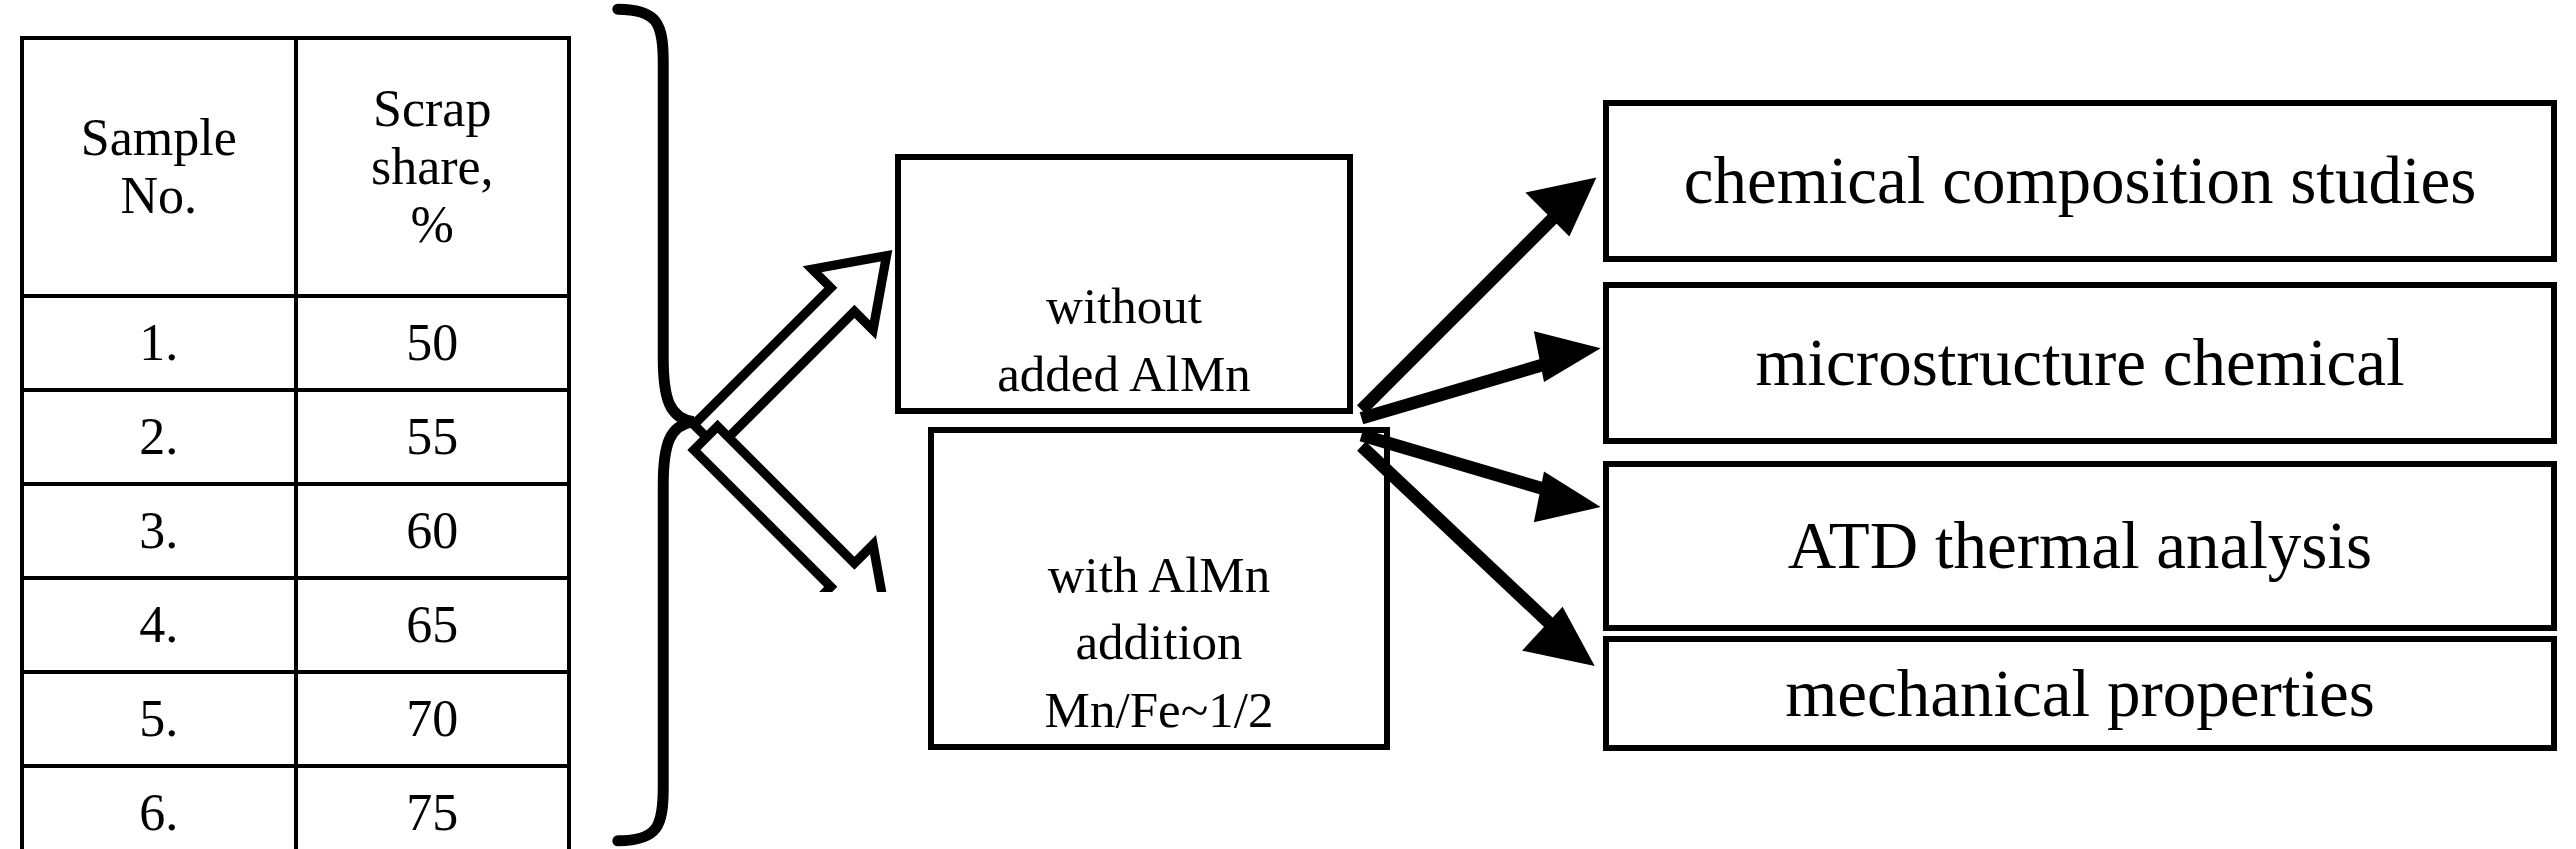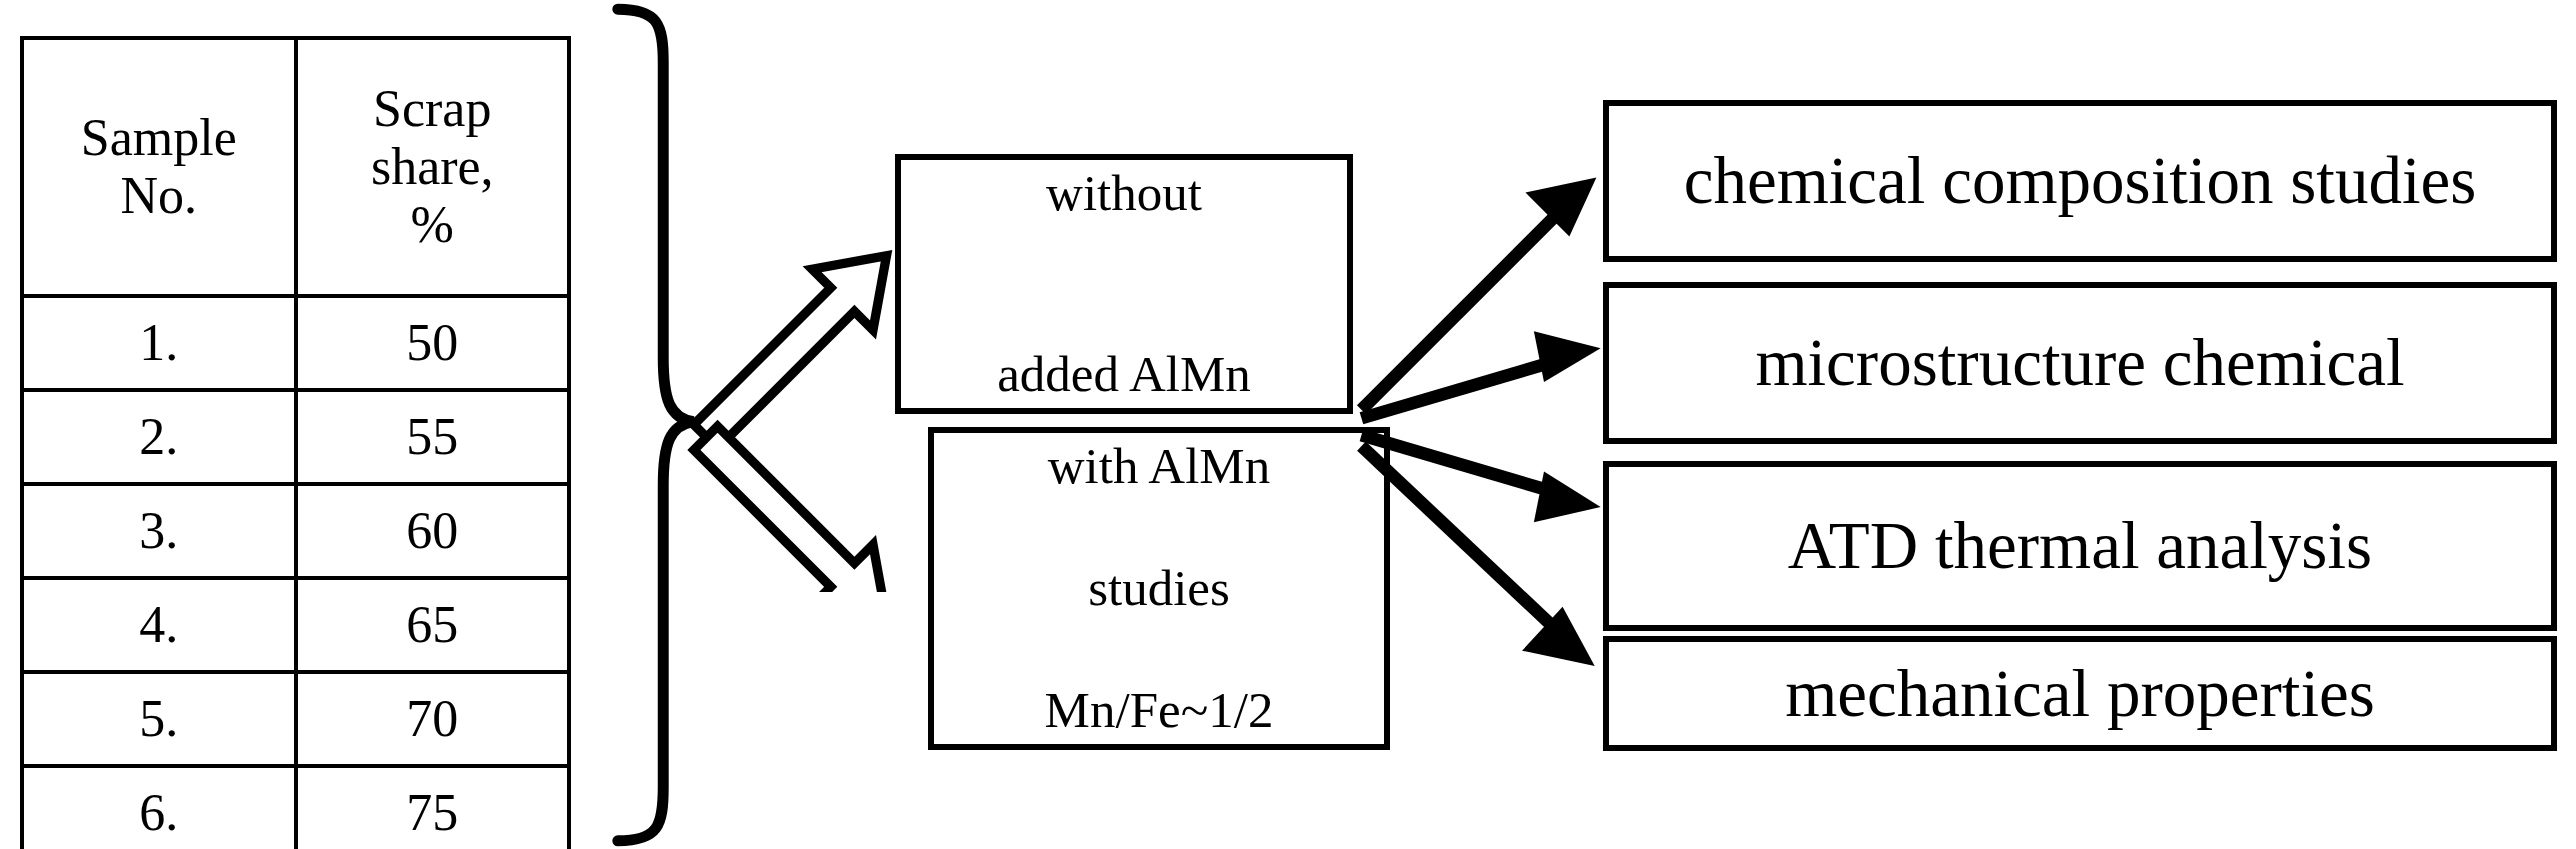--- a/index.html
+++ b/index.html
@@ -67,21 +67,21 @@
 
   
   .mid-box {
     position: absolute;
     box-sizing: border-box;
     border: 6px solid #000;
     background: #fff;
     display: flex;
     flex-direction: column;
     align-items: center;
-    justify-content: space-between;
+    justify-content: flex-end;
     font-size: 51px;
     line-height: 1.32;
     text-align: center;
   }
   #box-without { left: 895px; top: 154px;  width: 458px; height: 260px; }
   #box-with    { left: 928px; top: 427px;  width: 462px; height: 323px; }
   .mid-line { display: block; white-space: nowrap; }
 
   
   #fan-arrows {
@@ -189,21 +189,21 @@
              L 48 224 Z" fill="#ffffff" stroke="#000" stroke-width="11" stroke-linejoin="miter"></path>
   </svg>
 
   <div class="mid-box" id="box-without">
     <span class="mid-line">without</span>
     <span class="mid-line">added AlMn</span>
   </div>
 
   <div class="mid-box" id="box-with">
     <span class="mid-line">with AlMn</span>
-    <span class="mid-line">studies</span>
+    <span class="mid-line">addition</span>
     <span class="mid-line">Mn/Fe~1/2</span>
   </div>
 
   <svg id="fan-arrows" viewBox="0 0 310 640">
 
     <g>
       <line x1="10" y1="305" x2="255" y2="60" stroke="#000" stroke-width="15"></line>
       <polygon points="288,30 204,48 256,100" fill="#000"></polygon>
     </g>
 

